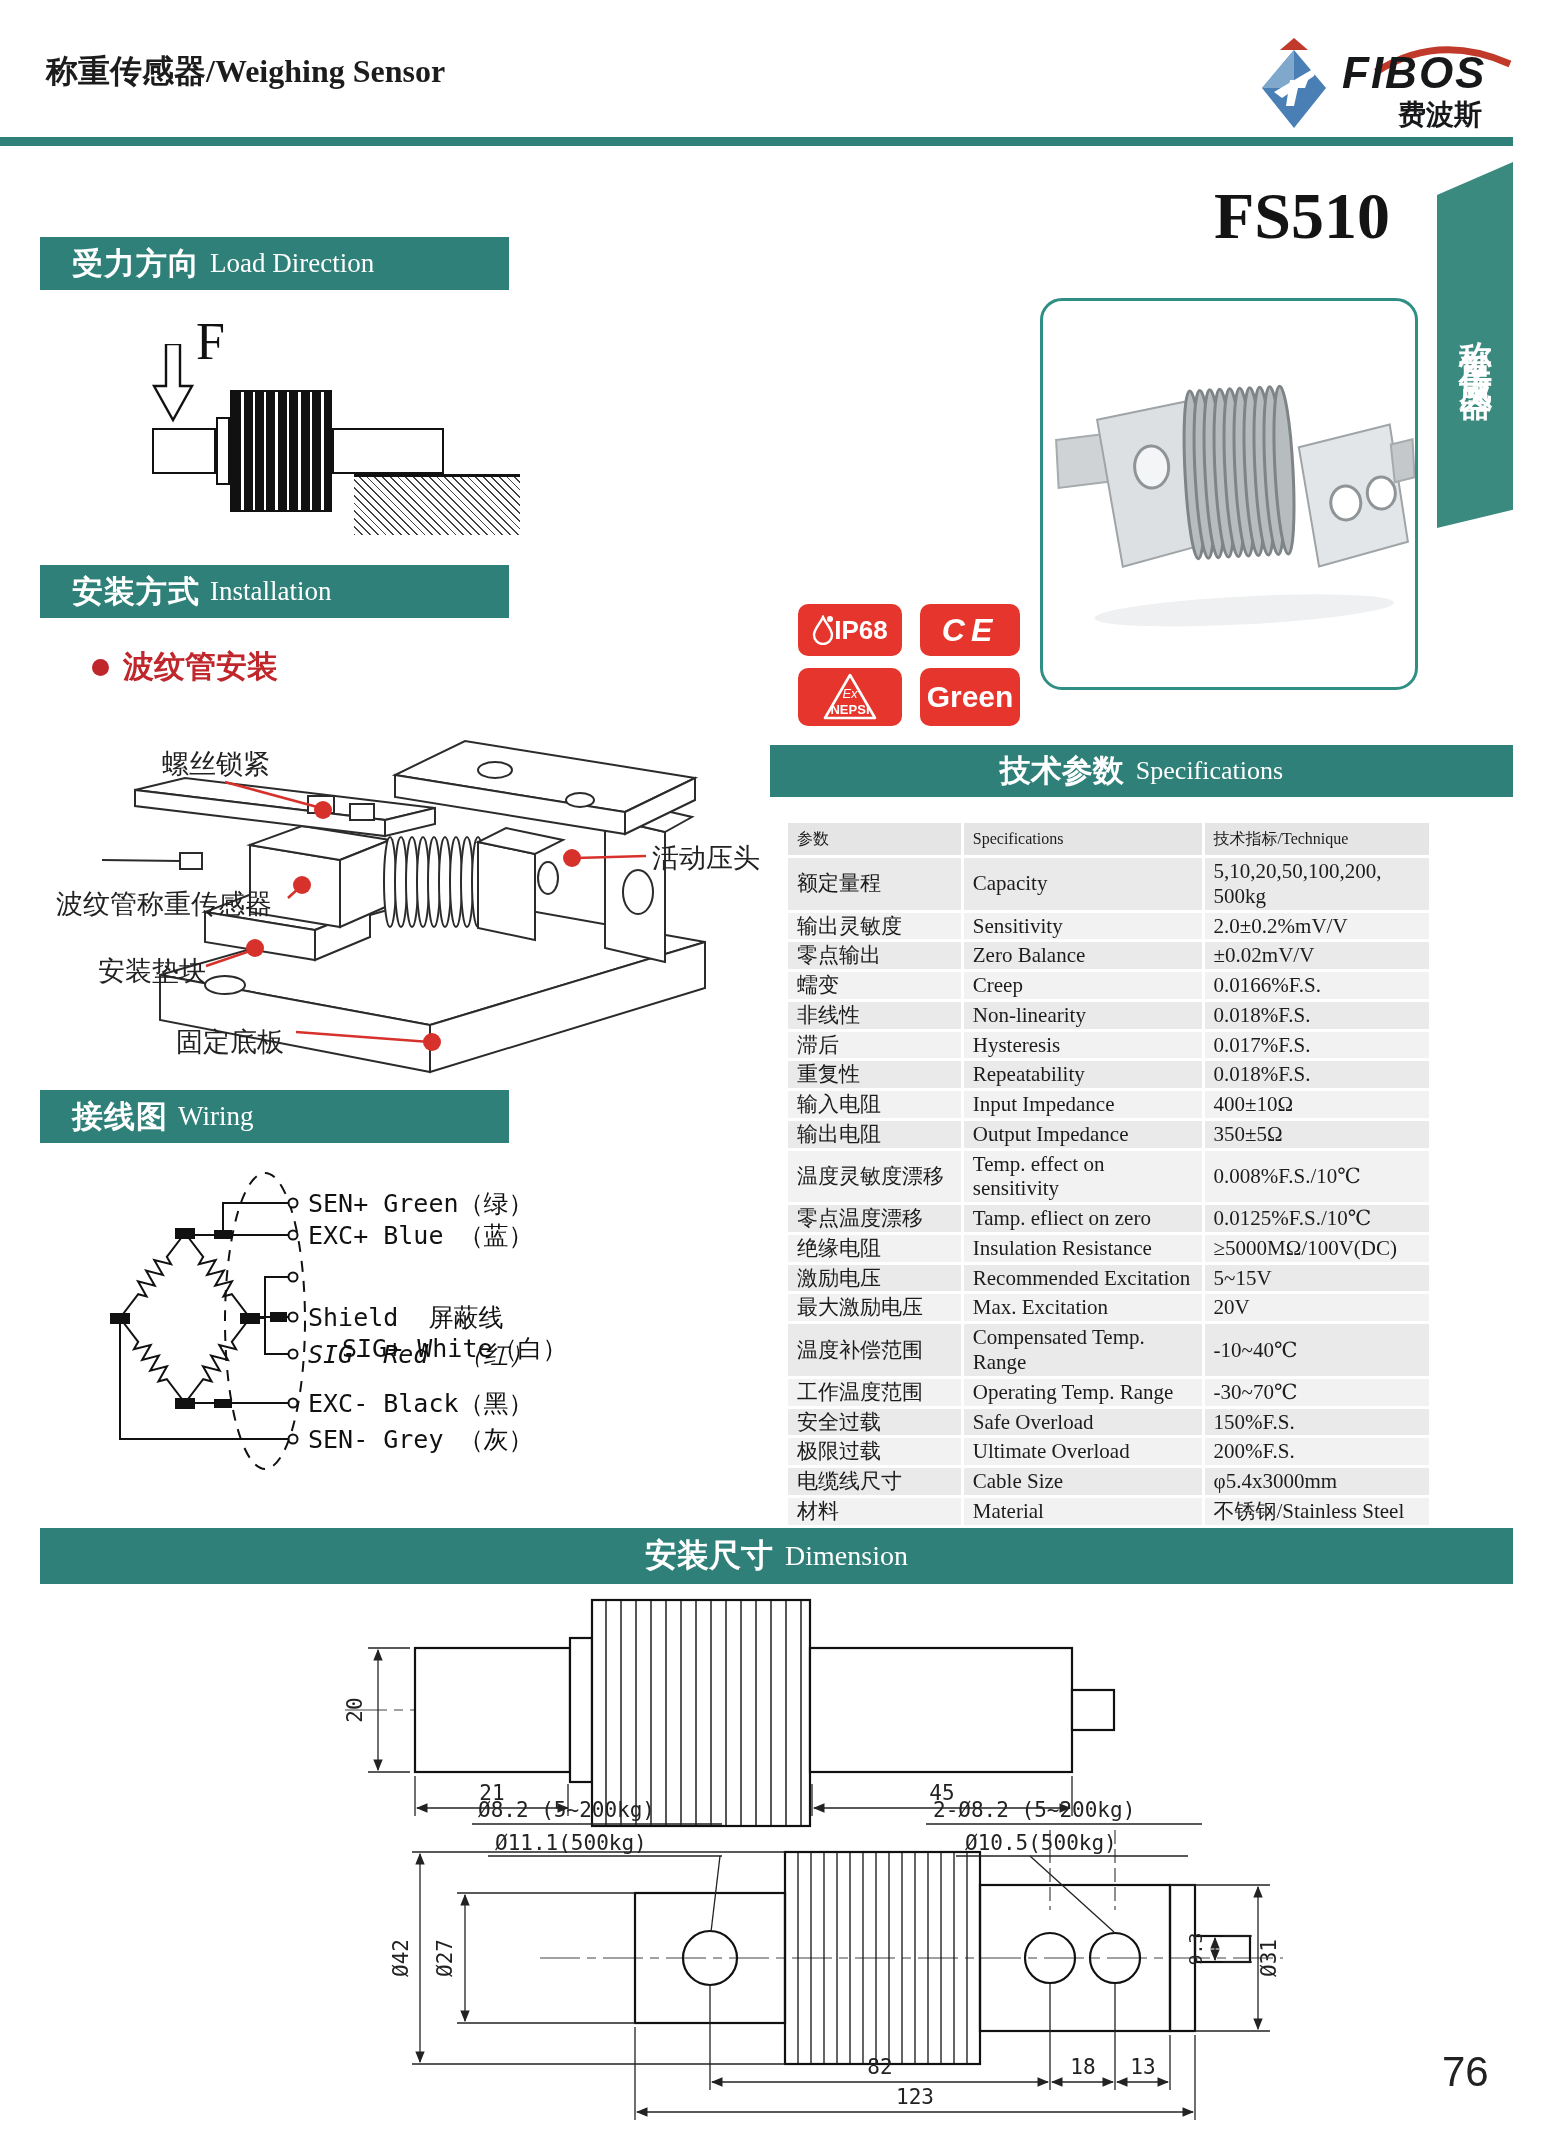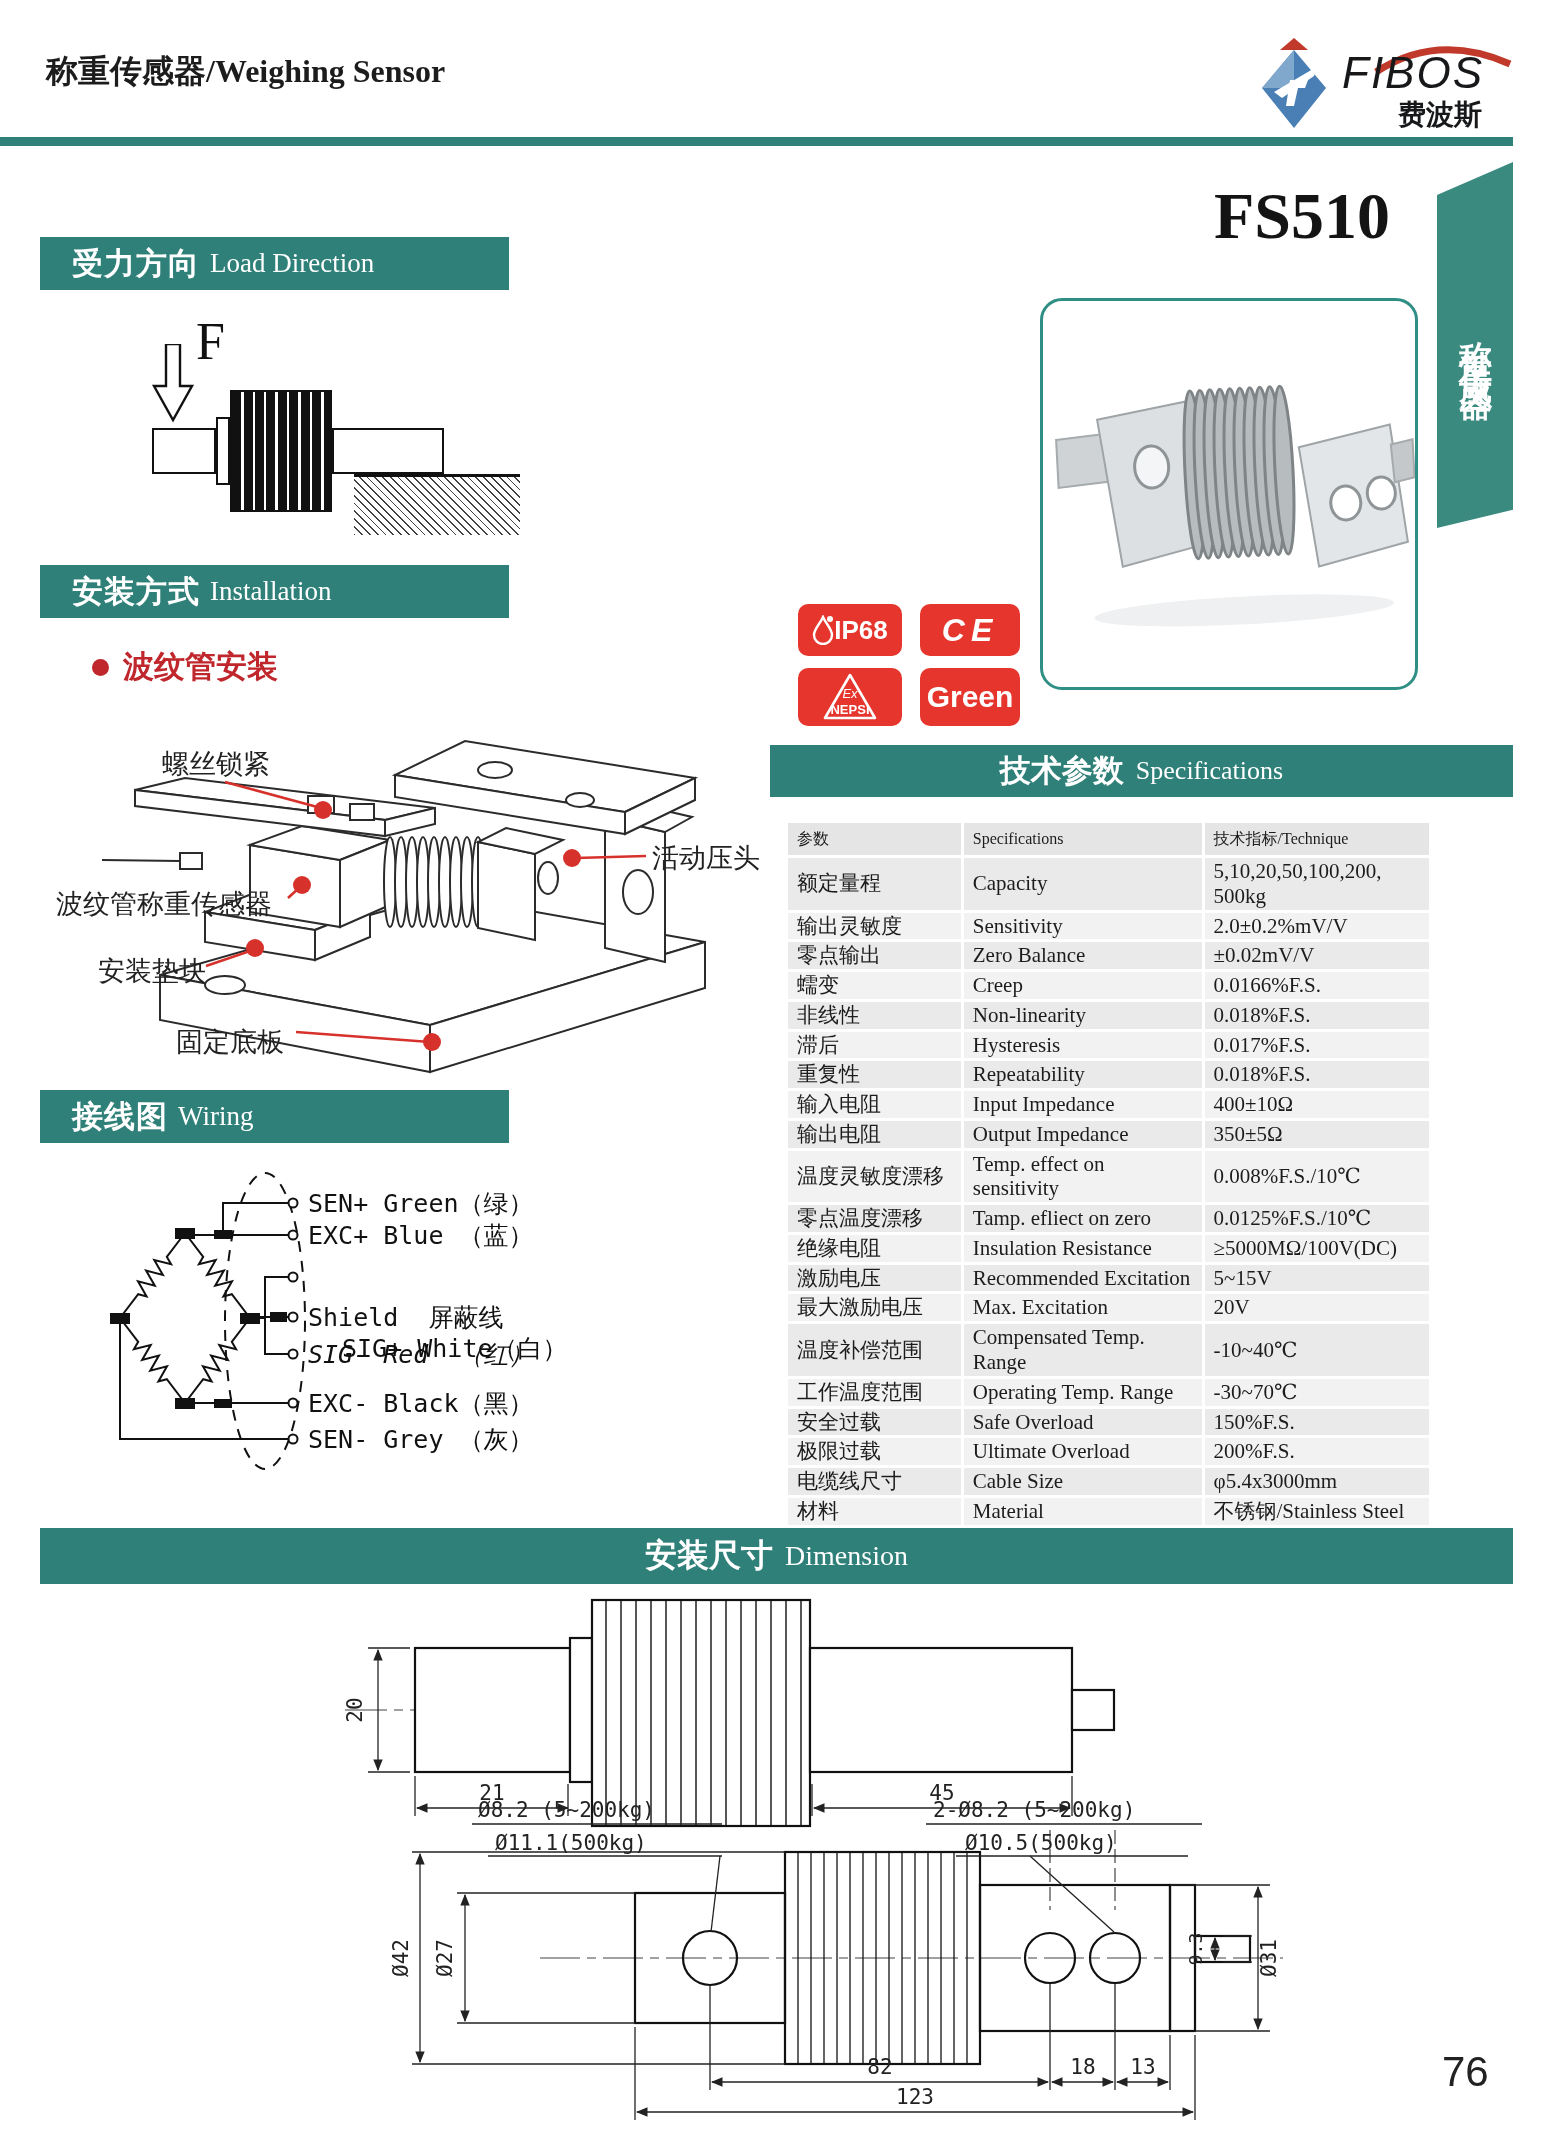--- a/index.html
+++ b/index.html
@@ -39,21 +39,21 @@
   <svg class="abs" style="left:0;top:2px;" width="78" height="96" viewBox="0 0 78 96">
     <polygon points="38,14 70,52 38,92 6,52" fill="#4a7fb5"></polygon>
     <polygon points="38,14 6,52 38,52" fill="#7fa8cc"></polygon>
     <polygon points="24,14 52,14 38,2" fill="#c0392b"></polygon>
     <path d="M18 56 L62 30 L58 40 L26 62 Z" fill="#ffffff"></path>
     <path d="M34 44 L52 44 L49 52 L42 52 L38 70 L30 70 Z" fill="#ffffff"></path>
   </svg>
   <svg class="abs" style="left:92px;top:8px;" width="168" height="34" viewBox="0 0 168 34">
     <path d="M28 30 Q90 -10 162 22" fill="none" stroke="#c0392b" stroke-width="7"></path>
   </svg>
-  <div class="abs" style="left:86px;top:14px;font-size:44px;font-weight:400;font-style:italic;letter-spacing:2px;color:#17181a;">FIBOS</div>
+  <div class="abs" style="left:86px;top:14px;font-size:44px;font-weight:700;font-style:italic;letter-spacing:2px;color:#17181a;">FIBOS</div>
   <div class="abs" style="left:142px;top:62px;font-size:28px;font-weight:800;color:#17181a;">费波斯</div>
 </div>
 
 <div class="abs serif" style="left:1120px;top:178px;width:270px;text-align:right;font-size:66px;font-weight:700;color:#141414;">FS510</div>
 <div class="abs" style="left:1437px;top:162px;width:76px;height:366px;background:#3A8A80;clip-path:polygon(0 9%,100% 0,100% 95%,0 100%);
             display:flex;align-items:center;justify-content:center;">
   <div style="writing-mode:vertical-rl;color:#fff;font-size:33px;font-weight:700;letter-spacing:12px;">称重传感器</div>
 </div>
 
 <div class="abs" style="left:1040px;top:298px;width:378px;height:392px;border:3px solid #2F8F85;border-radius:22px;box-sizing:border-box;overflow:hidden;background:#fff;">

